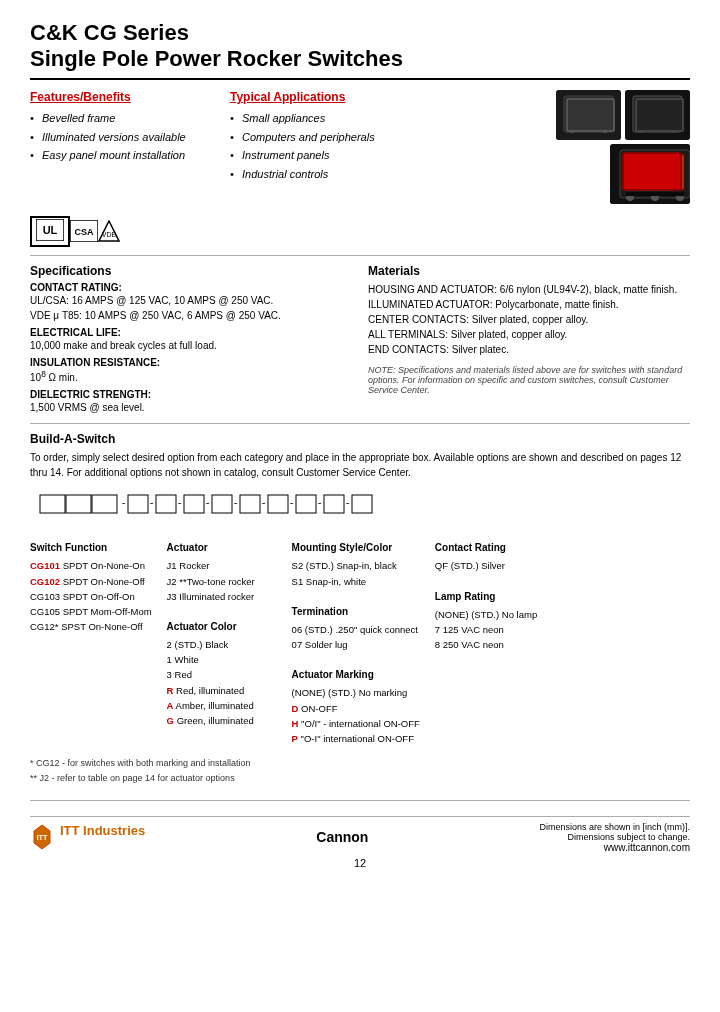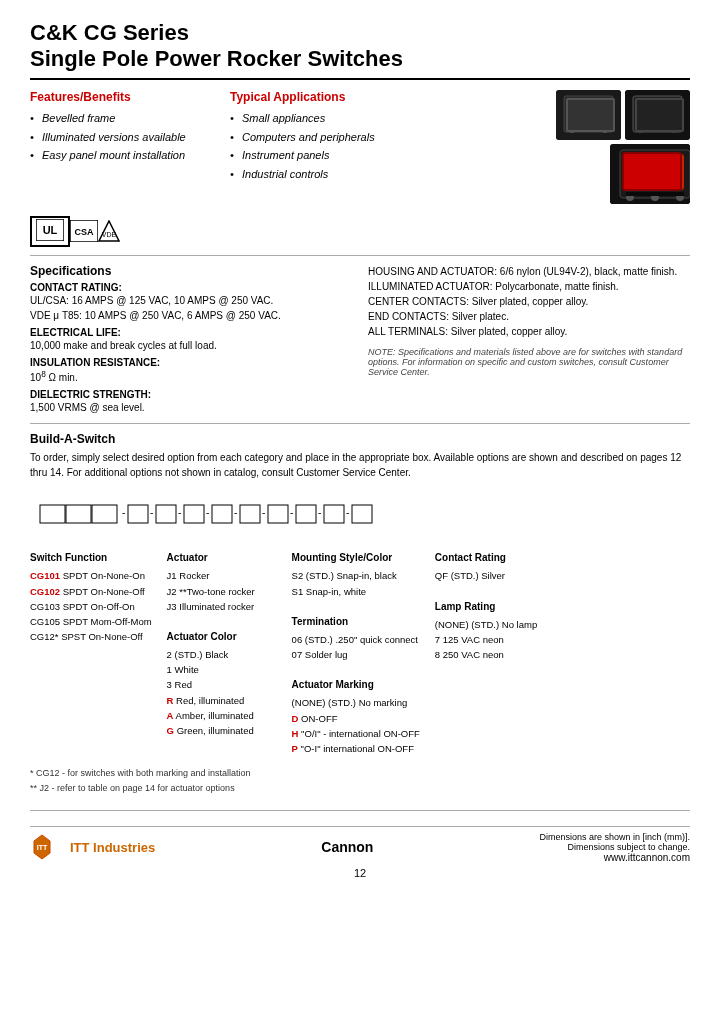--- a/index.html
+++ b/index.html
@@ -35,20 +35,21 @@
     .product-images {
       flex: 1;
       display: flex;
       justify-content: flex-end;
       align-items: flex-start;
     }
     .section-header-red {
       color: #cc0000;
       font-weight: bold;
       font-size: 12px;
+      text-decoration: underline;
       margin-bottom: 5px;
     }
     .bullet-list {
       list-style: none;
       padding: 0;
     }
     .bullet-list li {
       font-style: italic;
       font-size: 11px;
       line-height: 1.7;
@@ -106,21 +107,20 @@
       margin: 8px 0;
     }
     .build-header {
       font-weight: bold;
       font-size: 12px;
       margin-bottom: 4px;
     }
     .build-desc {
       font-size: 10px;
       line-height: 1.5;
-      margin-bottom: 10px;
     }
     .options-grid {
       display: flex;
       gap: 15px;
       margin-top: 8px;
       flex-wrap: wrap;
     }
     .option-group {
       font-size: 9.5px;
       line-height: 1.6;
@@ -144,22 +144,21 @@
     .footer-section {
       display: flex;
       align-items: center;
       justify-content: space-between;
       margin-top: 15px;
       padding-top: 5px;
       border-top: 1px solid #aaa;
     }
     .footer-logo {
       display: flex;
-      align-items: center;
-      gap: 16px;
+      gap: 6px;
     }
     .footer-page {
       font-size: 11px;
       text-align: center;
       margin-top: 4px;
     }
     .product-imgs-container {
       display: flex;
       flex-direction: column;
       align-items: flex-end;
@@ -327,25 +326,26 @@
       VDE μ T85: 10 AMPS @ 250 VAC, 6 AMPS @ 250 VAC.
     </div>
     <div class="specs-label">ELECTRICAL LIFE:</div>
     <div class="specs-text">10,000 make and break cycles at full load.</div>
     <div class="specs-label">INSULATION RESISTANCE:</div>
     <div class="specs-text">10<sup>8</sup> Ω min.</div>
     <div class="specs-label">DIELECTRIC STRENGTH:</div>
     <div class="specs-text">1,500 VRMS @ sea level.</div>
   </div>
   <div class="materials-col">
+    <div class="specs-header">Materials</div>
     <div class="specs-text">HOUSING AND ACTUATOR: 6/6 nylon (UL94V-2), black, matte finish.</div>
     <div class="specs-text">ILLUMINATED ACTUATOR: Polycarbonate, matte finish.</div>
     <div class="specs-text">CENTER CONTACTS: Silver plated, copper alloy.</div>
+    <div class="specs-text">ALL TERMINALS: Silver plated, copper alloy.</div>
     <div class="specs-text">END CONTACTS: Silver platec.</div>
-    <div class="specs-text">ALL TERMINALS: Silver plated, copper alloy.</div>
     <div class="specs-note">NOTE: Specifications and materials listed above are for switches with standard options. For information on specific and custom switches, consult Customer Service Center.</div>
   </div>
 </div>
 
 <hr class="section-rule">
 
 <div class="build-section">
   <div class="build-header">Build-A-Switch</div>
   <div class="build-desc">To order, simply select desired option from each category and place in the appropriate box. Available options are shown and described on pages 12 thru 14. For additional options not shown in catalog, consult Customer Service Center.</div>
 

